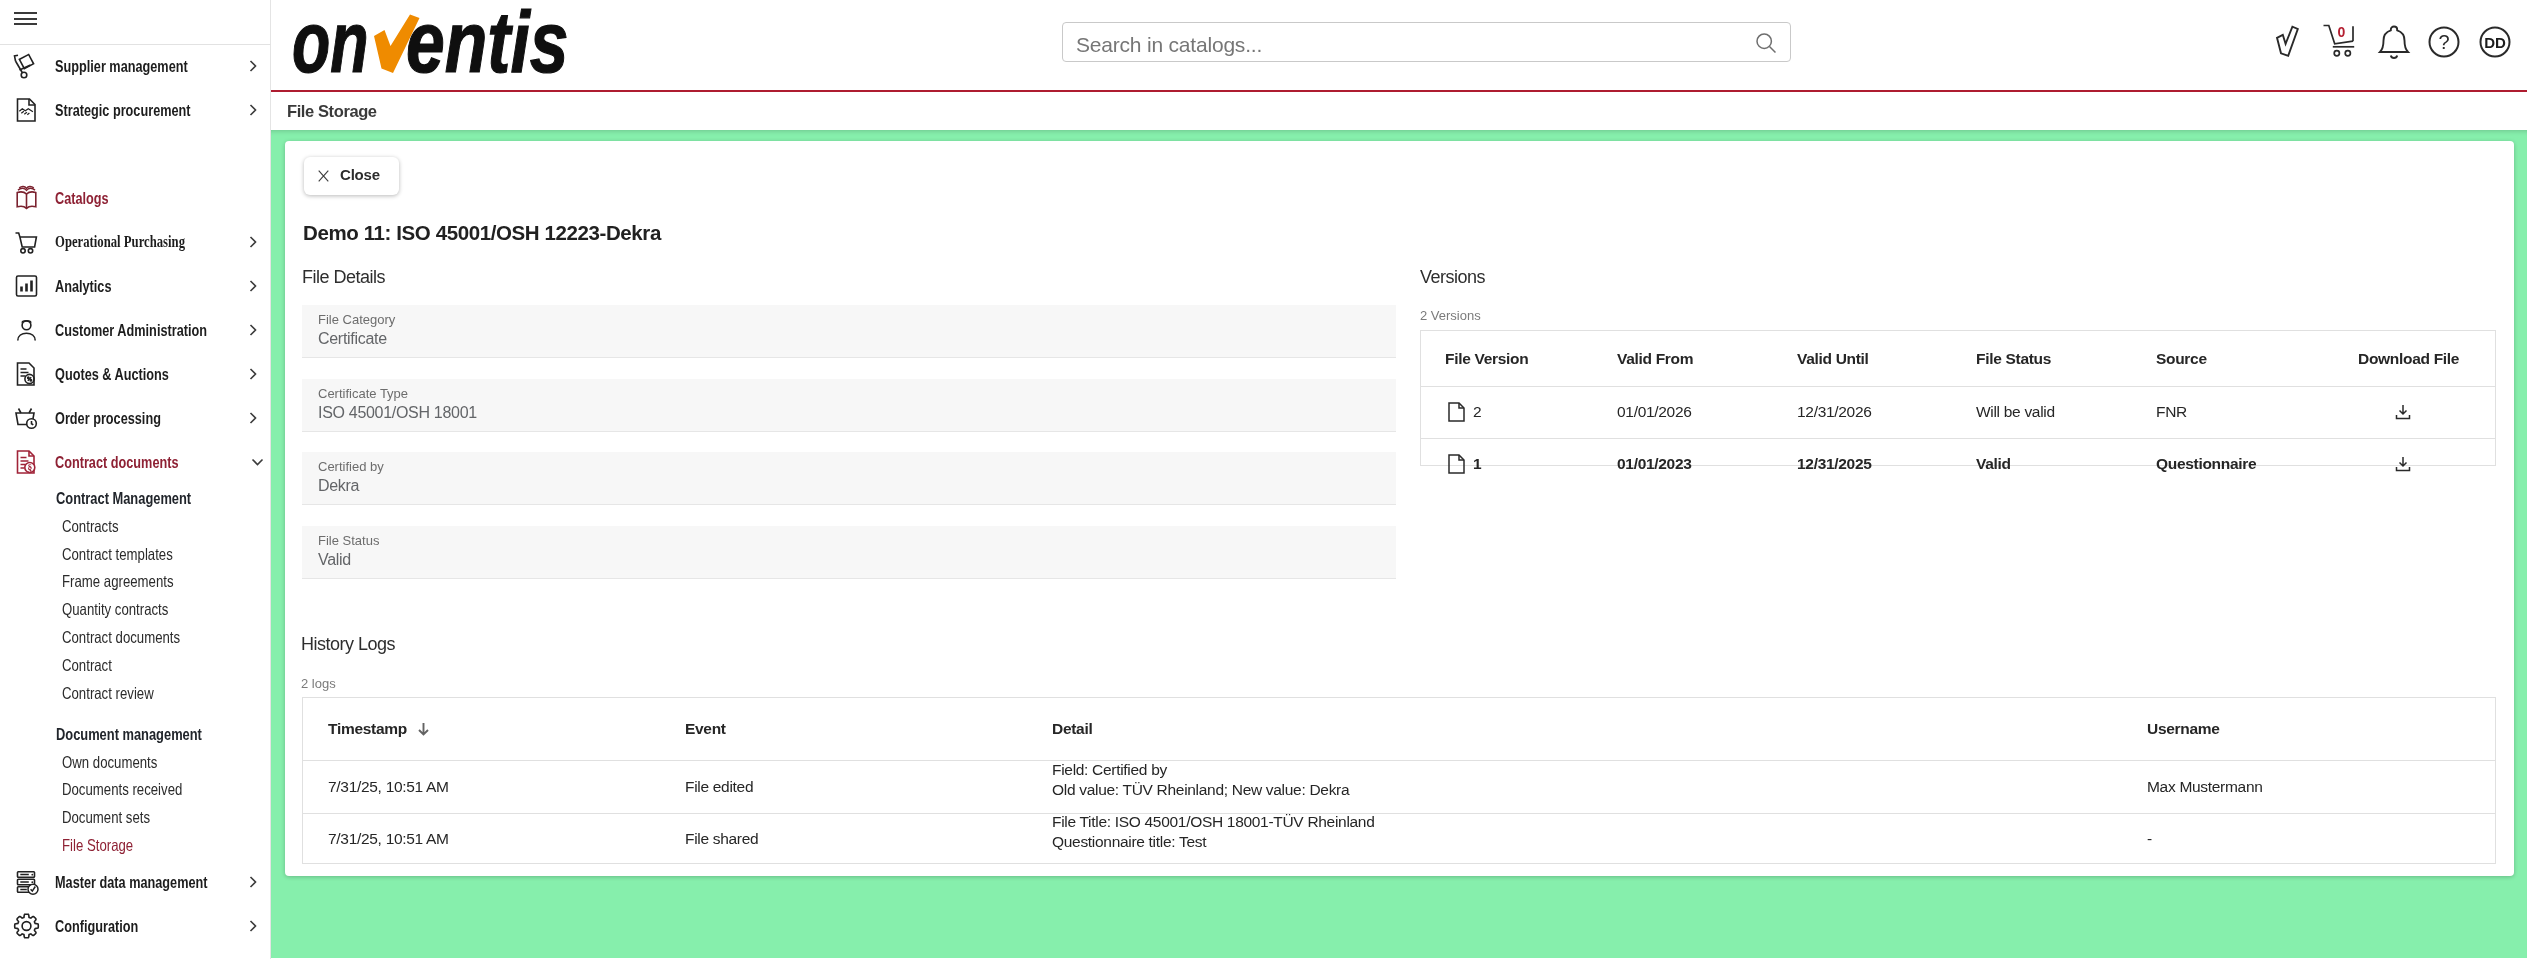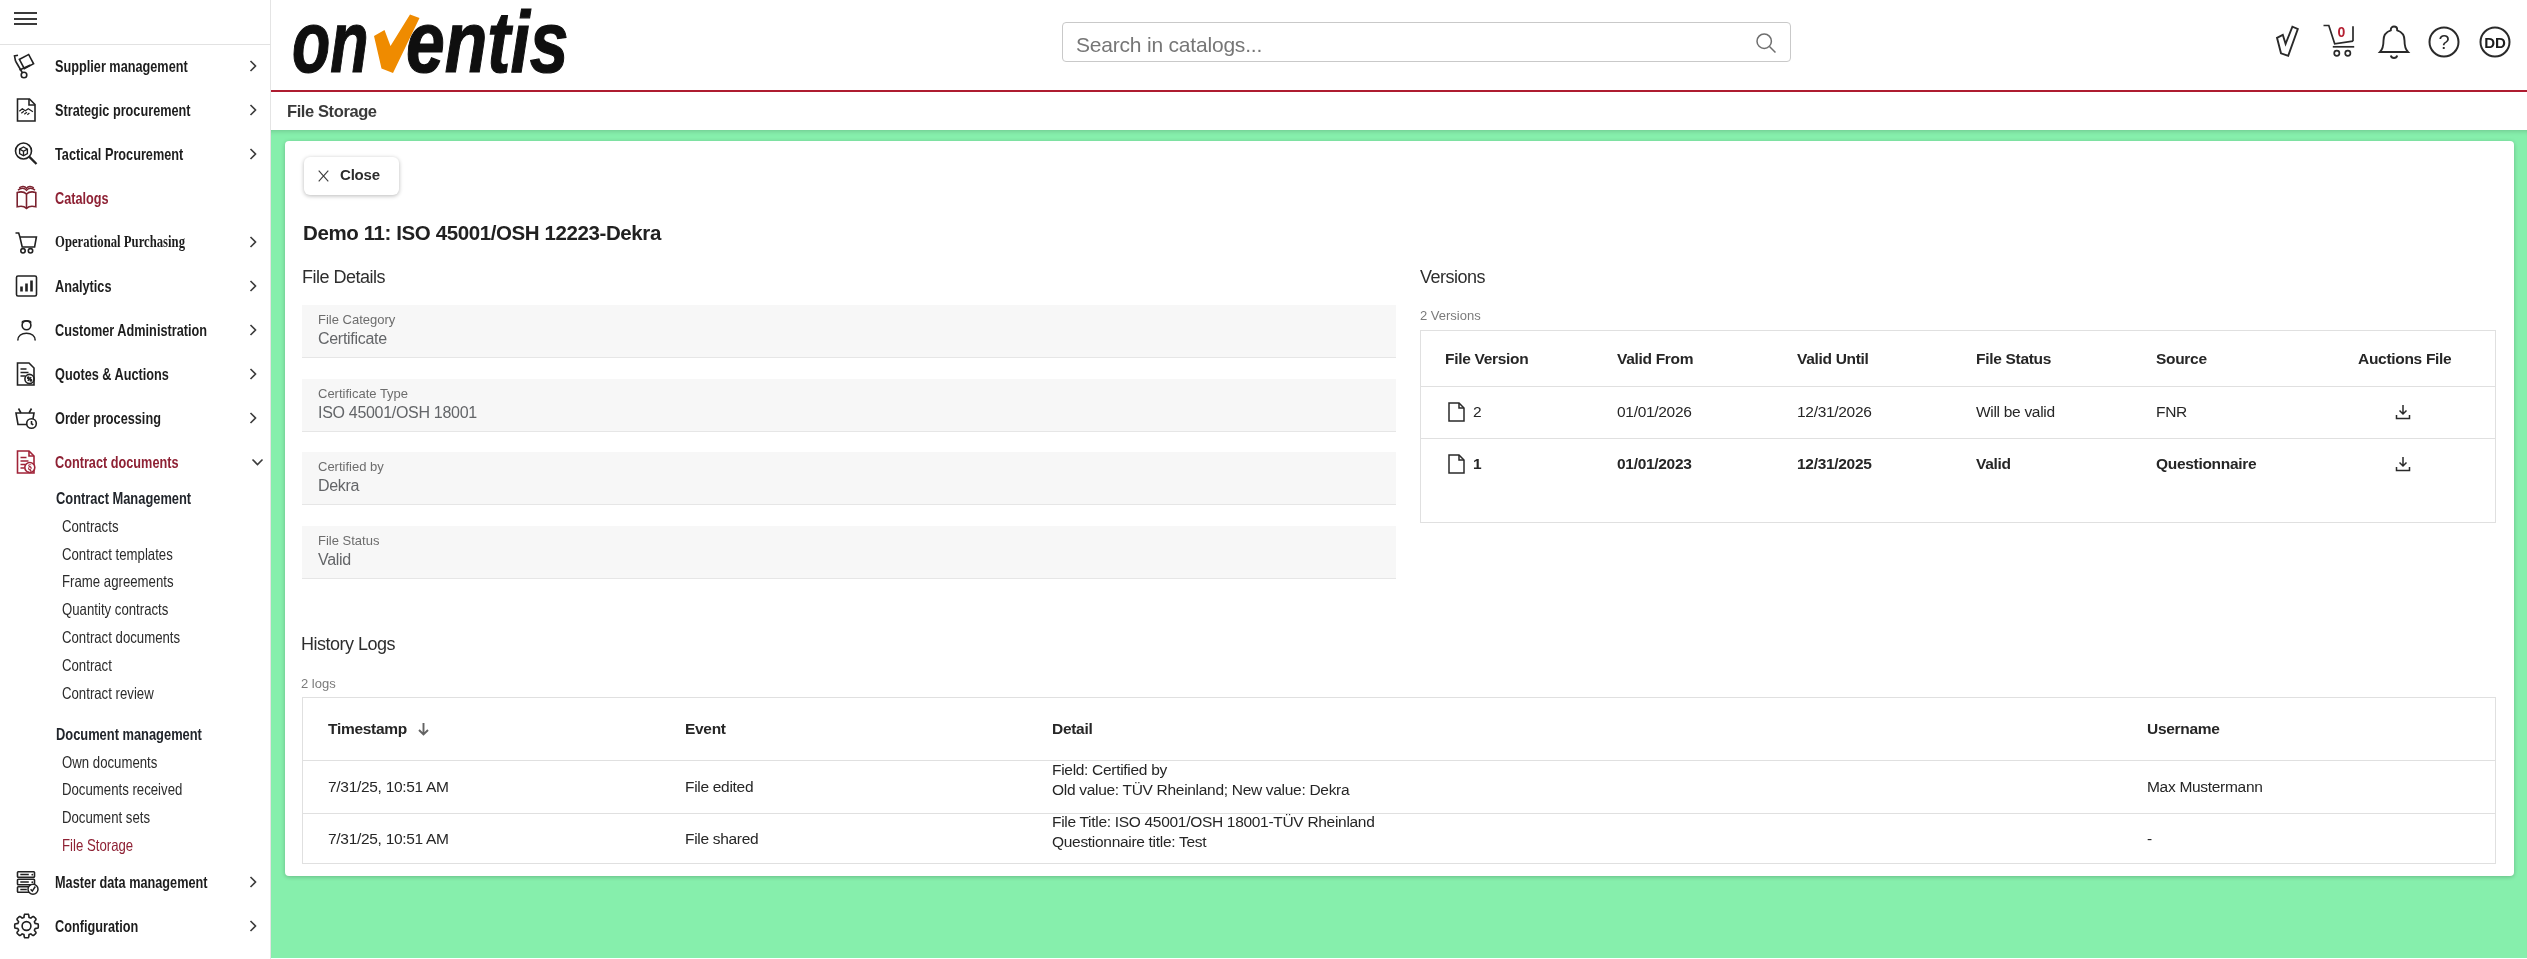--- a/index.html
+++ b/index.html
@@ -68,34 +68,20 @@
         <path d="M2.5,8.5 L9.5,20.5"></path>
         <circle cx="11" cy="22.5" r="2.8"></circle>
         <rect x="8.2" y="3.8" width="10.5" height="10.5" transform="rotate(-28 13.5 9)"></rect>
         <path d="M6.5,17.5 L17.5,12.5"></path>
       </svg>
     <span class="lbl">Supplier management</span>
     <svg class="chev" width="8" height="13" viewBox="0 0 8 13" fill="none" stroke="#3c3c3c" stroke-width="1.6">
         <path d="M1.5,1.5 L6.5,6.5 L1.5,11.5"></path>
       </svg>
   </div>
-  <div class="mitem" style="top:132px;">
-    <svg class="ic" viewBox="0 0 27 27" fill="none" stroke="#222" stroke-width="1.6">
-        <circle cx="10.5" cy="10.5" r="8"></circle>
-        <path d="M16.4,16.4 L23.5,23.5" stroke-width="2.3"></path>
-        <g stroke-width="1.35">
-          <path d="M6.6,8.6 l3.9,-2.2 3.9,2.2 v4.5 l-3.9,2.2 -3.9,-2.2 z"></path>
-          <path d="M6.6,8.6 l3.9,2.2 3.9,-2.2 M10.5,10.8 v4.5"></path>
-        </g>
-      </svg>
-    <span class="lbl">Tactical Procurement</span>
-    <svg class="chev" width="8" height="13" viewBox="0 0 8 13" fill="none" stroke="#3c3c3c" stroke-width="1.6">
-        <path d="M1.5,1.5 L6.5,6.5 L1.5,11.5"></path>
-      </svg>
-  </div>
   <div class="mitem" style="top:176px;">
     <svg class="ic" viewBox="0 0 27 27" fill="none" stroke="#7b222f" stroke-width="1.6">
         <path d="M13.5,23.8 c-2,-1.9 -6.2,-2.4 -9.3,-1.5 V8 c3.1,-0.9 7.3,-0.4 9.3,1.5 c2,-1.9 6.2,-2.4 9.3,-1.5 V22.3 c-3.1,-0.9 -7.3,-0.4 -9.3,1.5 z"></path>
         <path d="M13.5,9.5 V23.8"></path>
         <path d="M5,5.6 C8,3 11.5,3.1 13.5,5.9 C15.5,3.1 19,3 22,5.6" stroke-width="1.4"></path>
         <path d="M6.2,3.4 C8.8,1.4 11.8,1.6 13.5,3.9 C15.2,1.6 18.2,1.4 20.8,3.4" stroke-width="1.4"></path>
       </svg>
     <span class="lbl maroon">Catalogs</span>
   </div>
   <div class="mitem" style="top:220px;font-family:Liberation Serif, serif;">
@@ -271,29 +257,29 @@
     <div class="fbox" style="top:311px;">
         <span class="fl">Certified by</span>
         <span class="fv">Dekra</span>
       </div>
     <div class="fbox" style="top:385px;">
         <span class="fl">File Status</span>
         <span class="fv">Valid</span>
       </div>
     <div class="sechead" style="left:1135px; top:126px;">Versions</div>
     <div class="counttxt" style="left:1135px; top:167px;">2 Versions</div>
-    <div class="vtable" style="left:1135px; top:189px; width:1076px; height:193px;">
+    <div class="vtable" style="left:1135px; top:189px; width:1076px; height:136px;">
       <div class="hline" style="top:55px;"></div>
       <div class="hline" style="top:107px;"></div>
       <div class="cell b" style="left:24px; top:28px;">File Version</div>
       <div class="cell b" style="left:196px; top:28px;">Valid From</div>
       <div class="cell b" style="left:376px; top:28px;">Valid Until</div>
       <div class="cell b" style="left:555px; top:28px;">File Status</div>
       <div class="cell b" style="left:735px; top:28px;">Source</div>
-      <div class="cell b" style="left:937px; top:28px;">Auctions File</div>
+      <div class="cell b" style="left:937px; top:28px;">Download File</div>
       <svg class="docic" style="left:27px; top:81px;" width="17" height="20" viewBox="0 0 17 20" fill="none" stroke="#2a2a2a" stroke-width="1.5">
           <path d="M1,1 h10 l5,5 V19 H1 z"></path>
           <path d="M11,1 v5 h5"></path>
         </svg>
       <div class="cell" style="left:52px; top:81px;">2</div>
       <div class="cell" style="left:196px; top:81px;">01/01/2026</div>
       <div class="cell" style="left:376px; top:81px;">12/31/2026</div>
       <div class="cell" style="left:555px; top:81px;">Will be valid</div>
       <div class="cell" style="left:735px; top:81px;">FNR</div>
       <svg class="dlic" style="left:982px; top:81px;" width="16" height="16" viewBox="0 0 16 16" fill="none" stroke="#2a2a2a" stroke-width="1.5">

